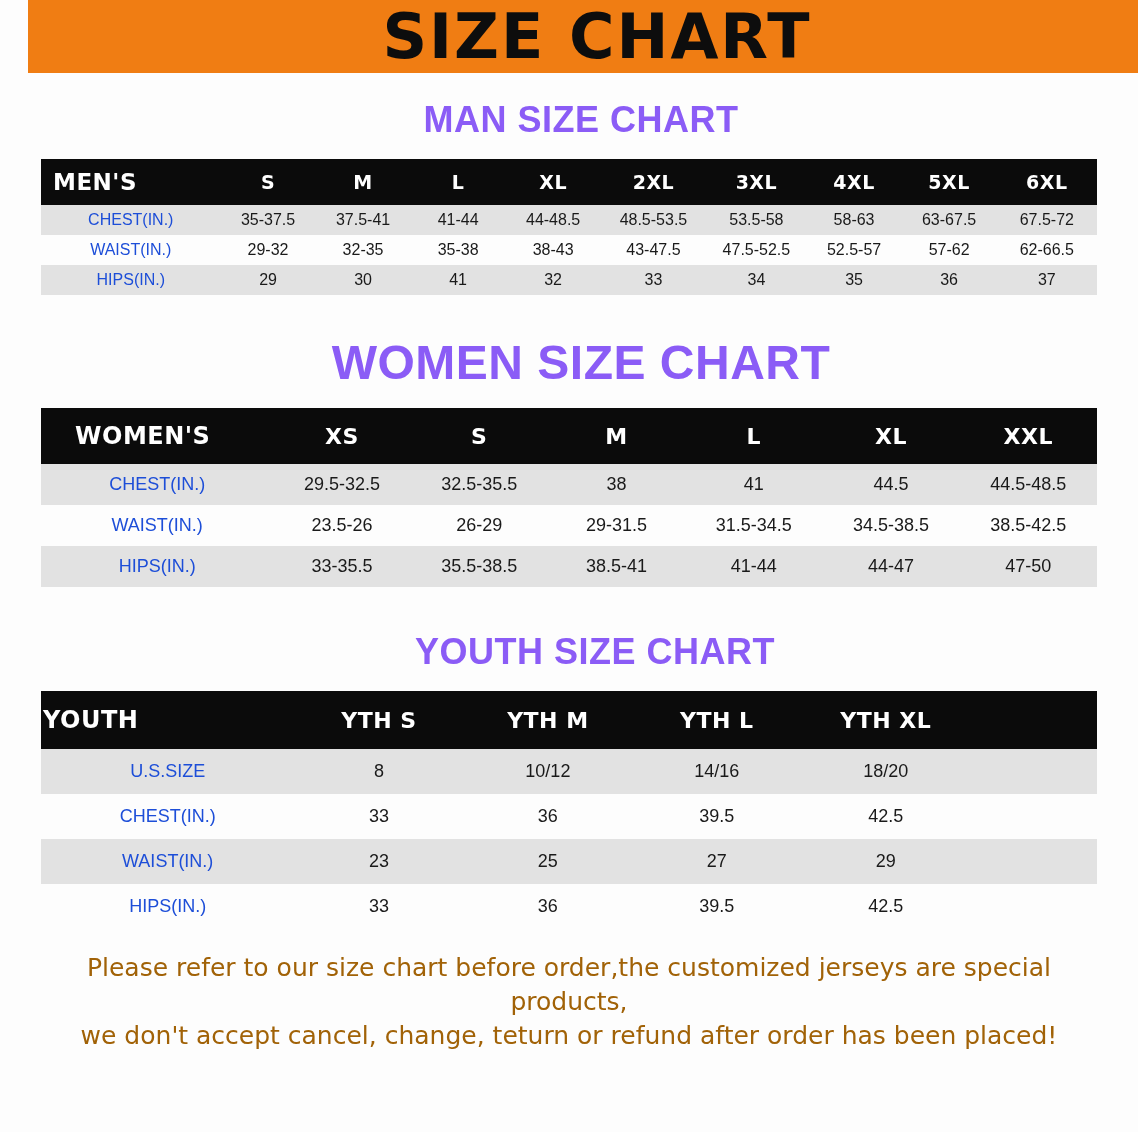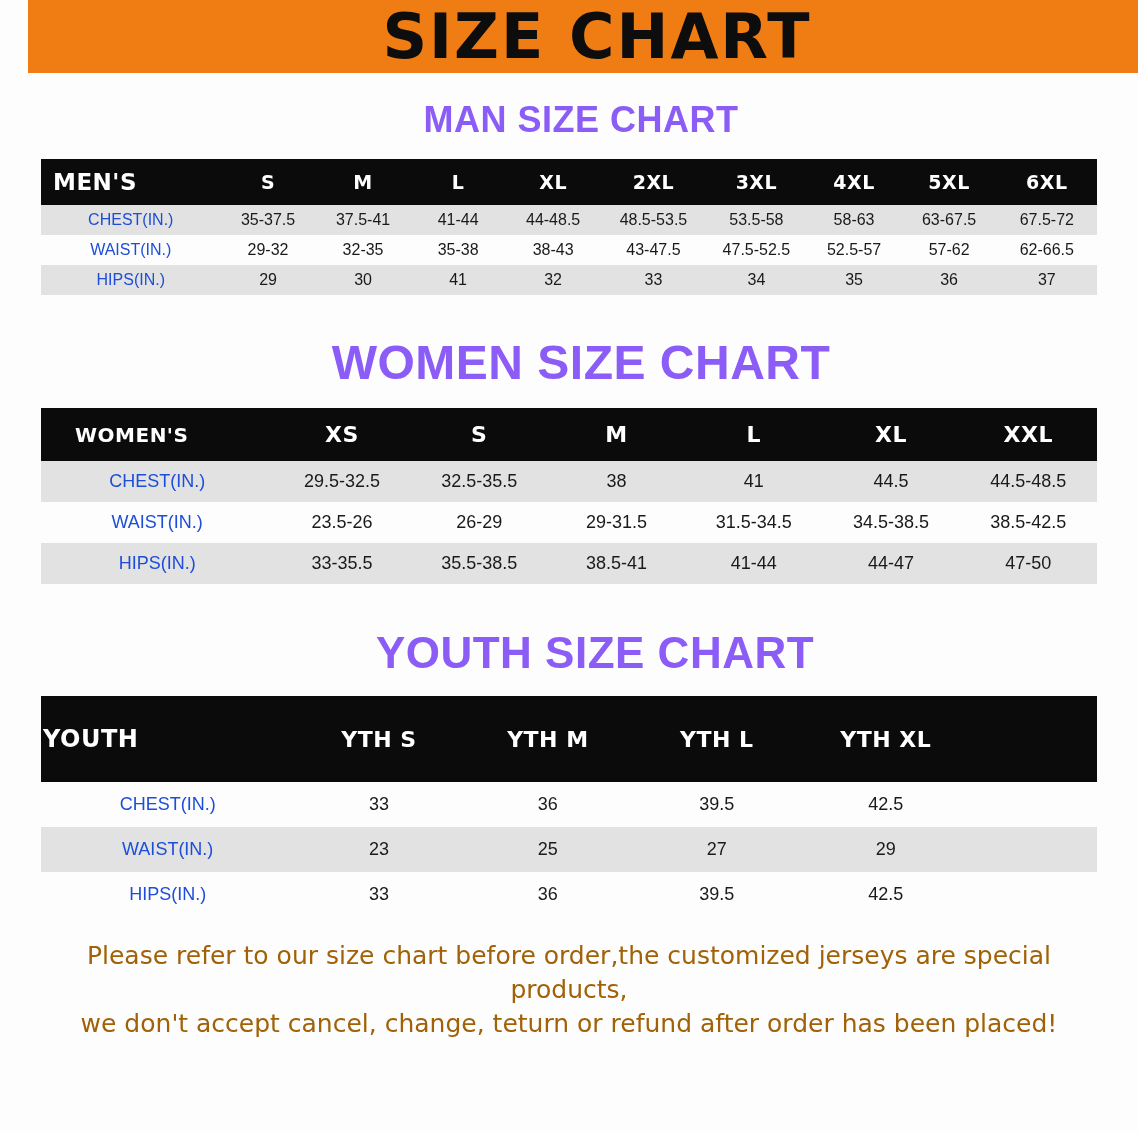--- a/index.html
+++ b/index.html
@@ -43,21 +43,21 @@
   .section-title {
     text-align: center;
     font-family: Liberation Sans, sans-serif;
     font-weight: bold;
     color: #8b5cf6;
     letter-spacing: 0.5px;
     margin-left: 24px;
   }
   .title-man   { font-size: 36px; margin-top: 26px; }
   .title-women { font-size: 48px; margin-top: 40px; }
-  .title-youth { font-size: 44px; margin-top: 44px; padding-left: 28px; }
+  .title-youth { font-size: 36px; margin-top: 44px; padding-left: 28px; }
 
   
   .table-wrap {
     margin: 0 auto;
     width: 1056px;
   }
   .wrap-man   { margin-top: 18px; }
   .wrap-women { margin-top: 18px; }
   .wrap-youth { margin-top: 18px; }
 
@@ -96,25 +96,25 @@
   tbody tr.shaded td { background: #e2e2e2; }
   tbody tr.plain  td { background: #fdfdfd; }
 
   
   .man thead th { font-size: 19px; padding: 10px 1px; }
   .man thead th.first { font-size: 23px; padding-left: 12px; }
   .man tbody td { font-size: 16px; padding: 6px 1px; }
 
   
   .women thead th { font-size: 22px; padding: 14px 2px; }
-  .women thead th.first { font-size: 20px; padding-left: 34px; }
+  .women thead th.first { font-size: 24px; padding-left: 34px; }
   .women tbody td { font-size: 18px; padding: 10px 2px; }
 
   
-  .youth thead th { font-size: 22px; padding: 29px 2px; }
+  .youth thead th { font-size: 22px; padding: 15px 2px; }
   .youth thead th.first { font-size: 24px; }
   .youth tbody td { font-size: 18px; padding: 12px 2px; }
 
   
   .note {
     margin: 22px auto 0 auto;
     width: 1000px;
     text-align: center;
     color: #a16207;
     font-family: "DejaVu Sans", sans-serif;
@@ -272,20 +272,28 @@
         <tr>
           <th class="first">YOUTH</th>
           <th>YTH S</th>
           <th>YTH M</th>
           <th>YTH L</th>
           <th>YTH XL</th>
           <th></th>
         </tr>
       </thead>
       <tbody>
+        <tr class="shaded">
+          <td class="first">U.S.SIZE</td>
+          <td>8</td>
+          <td>10/12</td>
+          <td>14/16</td>
+          <td>18/20</td>
+          <td></td>
+        </tr>
         <tr class="plain">
           <td class="first">CHEST(IN.)</td>
           <td>33</td>
           <td>36</td>
           <td>39.5</td>
           <td>42.5</td>
           <td></td>
         </tr>
         <tr class="shaded">
           <td class="first">WAIST(IN.)</td>

